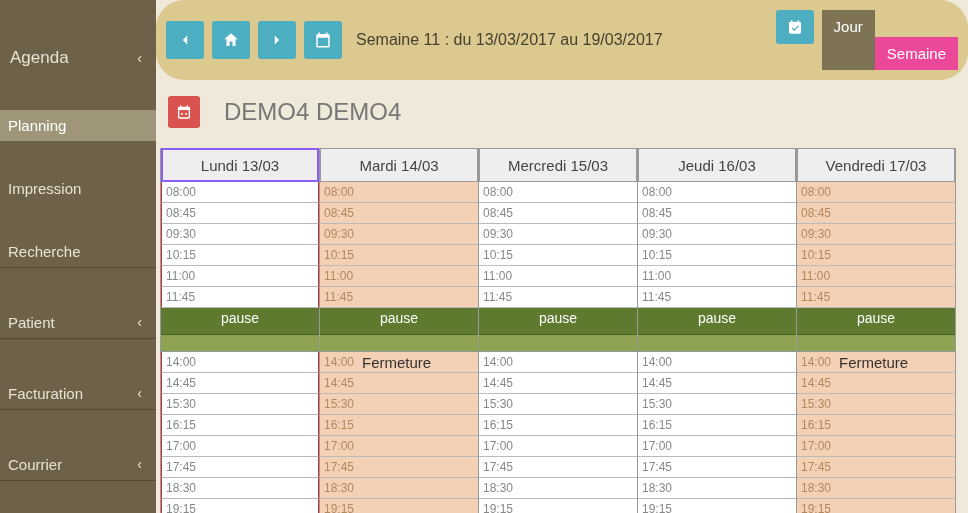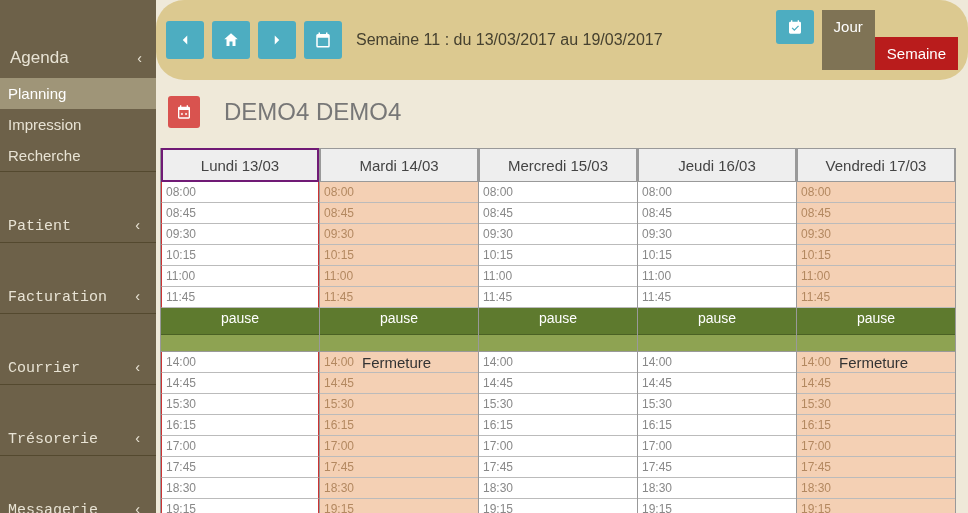--- a/index.html
+++ b/index.html
@@ -3,50 +3,50 @@
 <meta charset="utf-8">
 <style>
   * { box-sizing: border-box; margin: 0; padding: 0; }
   body { font-family: -apple-system, "Segoe UI", sans-serif; font-size: 14px; color: #333; }
   #app { display: flex; width: 968px; height: 513px; background: #efe9d9; overflow: hidden; }
 
   
   .sidebar { width: 156px; background: #6d6149; color: #e8e3d4; flex-shrink: 0; display: flex; flex-direction: column; }
   .side-section { border-bottom: 1px solid #54492f; }
   .side-head { display: flex; align-items: center; justify-content: space-between; padding: 0 14px 0 10px; height: 40px; font-size: 17px; cursor: pointer; margin-top: 38px; }
-  .side-head.thin { height: 32px; font-size: 15px; padding: 0 14px 0 8px; font-family: Liberation Mono, monospace; }
-  .side-sub { padding:  7px 8px; font-size: 15px; cursor: pointer; }
+  .side-head.thin { height: 32px; font-size: 15px; padding: 0 14px 0 8px; }
+  .side-sub { padding:  7px 8px; font-size: 15px; cursor: pointer; margin-top: 32px; }
   .side-sub.active { background: #9f9578; color: #fff; }
   .chevron { font-size: 14px; }
 
   
   .main { flex: 1; display: flex; flex-direction: column; overflow: hidden; }
 
   
   .toolbar { display: flex; align-items: center; gap: 8px; padding: 10px 10px; background: #dcc990; border-radius: 28px; }
   .tb-btn { width: 38px; height: 38px; background: #4dadc1; color: #fff; border-radius: 3px; display:flex; align-items:center; justify-content:center; cursor:pointer; font-size:16px; }
   .tb-label { margin-left: 6px; font-size: 16px; color: #46412f; flex:1; }
   .tb-right { display:flex; gap:0; }
   .tb-today { width: 38px; height: 34px; background:#4dadc1; color:#fff; border-radius:3px; display:flex; align-items:center; justify-content:center; cursor:pointer; margin-right:8px; }
   .seg { display:flex; }
   .seg-btn { padding: 8px 12px; background:#7f7355; color:#fff; cursor:pointer; font-size:15px; }
-  .seg-btn.light { background:#b91c1c; color:#fff;margin-top:27px; }
+  .seg-btn.light { background:#ec4899; color:#fff;margin-top:27px; }
 
   
   .content { padding: 10px 10px 0 2px; overflow:auto; }
   .title-row { display:flex; align-items:center; gap:24px; padding: 6px 10px 20px 10px; }
   .title-icon { width:32px; height:32px; background:#d9534f; color:#fff; border-radius:3px; display:flex; align-items:center; justify-content:center; }
   .title-text { font-size:24px; color:#777; font-weight:400; }
 
   
   .grid { display:flex; padding: 0 2px 0 2px; }
   .col { flex:1; border-right: 1px solid #999; }
   .col:first-child { border-left: 1px solid #999; }
   .col-head { height: 34px; background:#eee; border:1px solid #999; display:flex; align-items:center; justify-content:center; font-size:15px; color:#444; }
-  .col.current .col-head { border:2px solid #701a75; }
+  .col.current .col-head { border:2px solid #8b5cf6; }
   .slot { height:21px; border-bottom:1px solid #bbb; background:#fff; font-size:12px; color:#888; padding-left:4px; line-height:21px; position:relative; }
   .col.current .slot { border-left:1px solid #c33; border-right:1px solid #c33; }
   .pause { height:27px; background:#5e7a2e; color:#fff; text-align:center; font-size:14px; line-height:21px; border-bottom:1px solid #4a6124;}
   .pause2 { height:17px; background:#8ea352; border-bottom:1px solid #999;}
   .closed .slot { background:#f4d0b4; color:#b38860; }
   .closed .slot .evt { color:#333; font-size:15px; position:absolute; left:42px; top:0; }
 
   svg { width:16px; height:16px; fill:currentColor; }
   .ico-lg svg { width:18px; height:18px; }
 </style>

